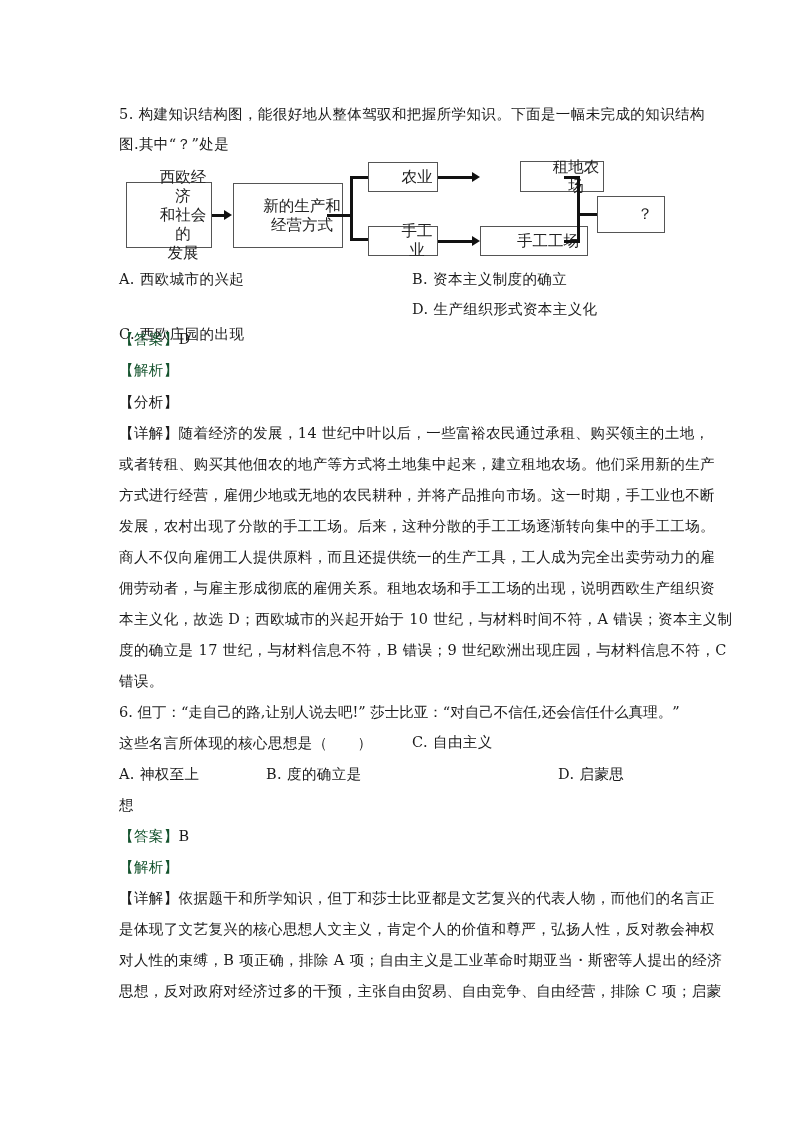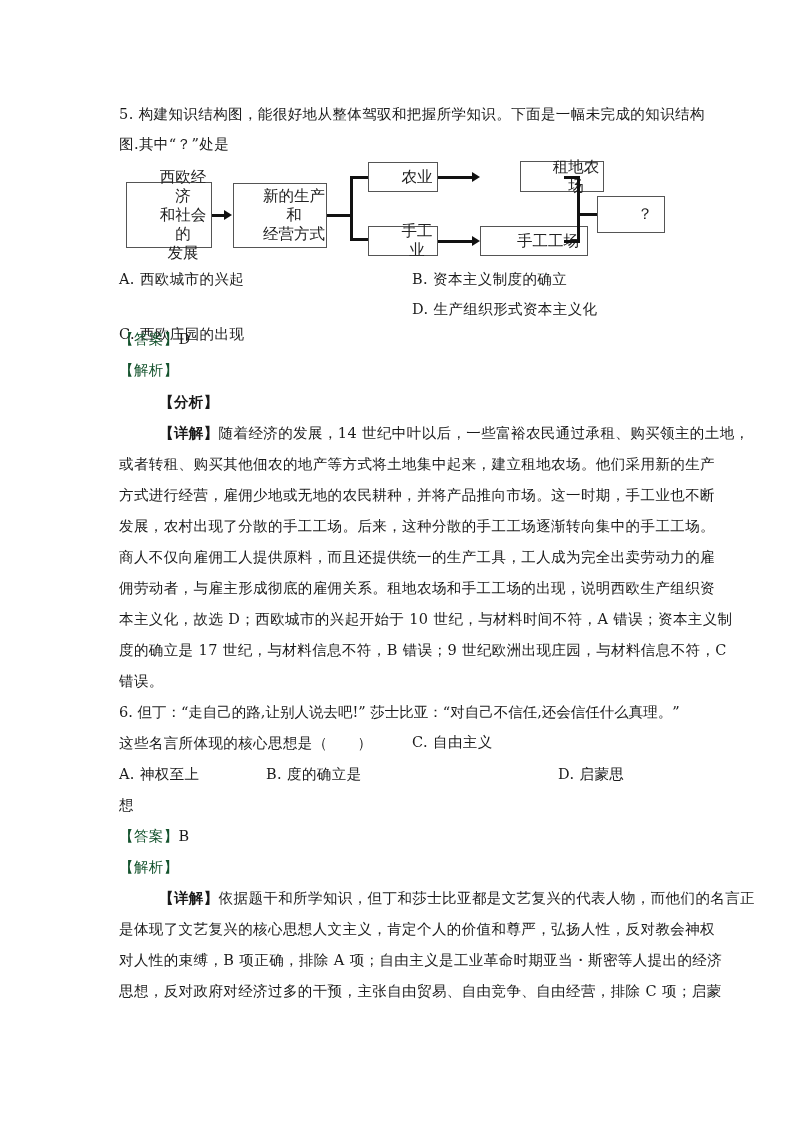--- a/index.html
+++ b/index.html
@@ -6,21 +6,21 @@
   body {
     width: 793px; height: 1122px; position: relative; overflow: hidden;
     font-family: "DejaVu Serif", "Liberation Serif", serif;
     color: #1a1a1a;
   }
   .line {
     position: absolute; left: 119px; font-size: 14.5px; line-height: 20px;
     white-space: nowrap; letter-spacing: 0.4px;
   }
   .blue { color: #14532d; }
-  .bold { font-weight: bold; margin-left: 40px; }
+  .bold { font-weight: normal; }
   .opt { position: absolute; font-size: 14.5px; line-height: 20px; white-space: nowrap; letter-spacing: 0.4px; }
   .box {
     position: absolute; border: 1.5px solid #555; background: #fff;
     font-family: "DejaVu Sans", "Liberation Sans", sans-serif;
     font-size: 15.5px; color: #222; display: flex; align-items: center;
     justify-content: center; text-align: center; line-height: 19px;
     box-sizing: border-box;
     padding-left: 28px;
   }
   .hl { position: absolute; background: #111; height: 3px; }
@@ -37,21 +37,21 @@
   <div class="box" style="left:126px;top:182px;width:86px;height:66px;">
     <div>
       <div>西欧经济</div>
       <div>和社会的</div>
       <div>发展</div>
     </div>
   </div>
   <div class="hl" style="left:212px;top:214px;width:14px;"></div>
   <div class="arrow" style="left:224px;top:210px;"></div>
 
-  <div class="box" style="left:233px;top:183px;width:94px;height:65px;text-align:center;">
+  <div class="box" style="left:233px;top:183px;width:110px;height:65px;text-align:center;">
     <div>
       <div>新的生产和</div>
       <div>经营方式</div>
     </div>
   </div>
   <div class="hl" style="left:327px;top:214px;width:25px;"></div>
   <div class="vl" style="left:350px;top:176px;height:64px;"></div>
   <div class="hl" style="left:350px;top:176px;width:18px;"></div>
   <div class="hl" style="left:350px;top:238px;width:18px;"></div>
 

